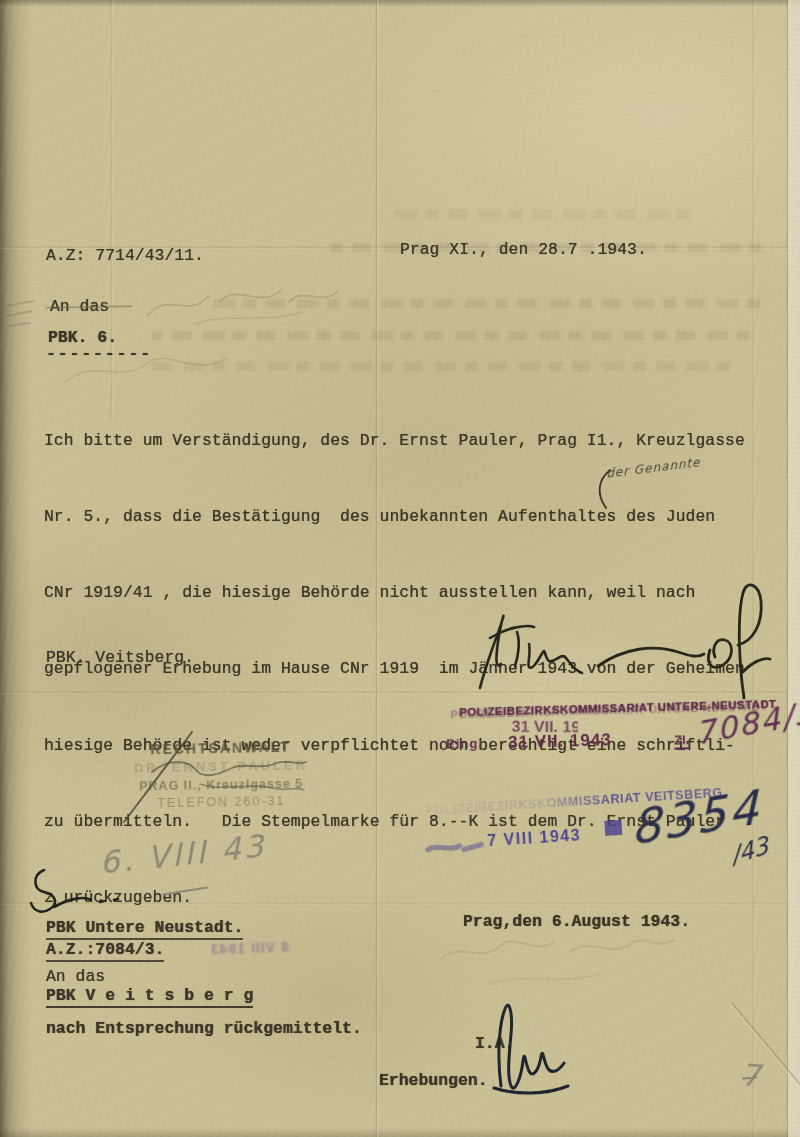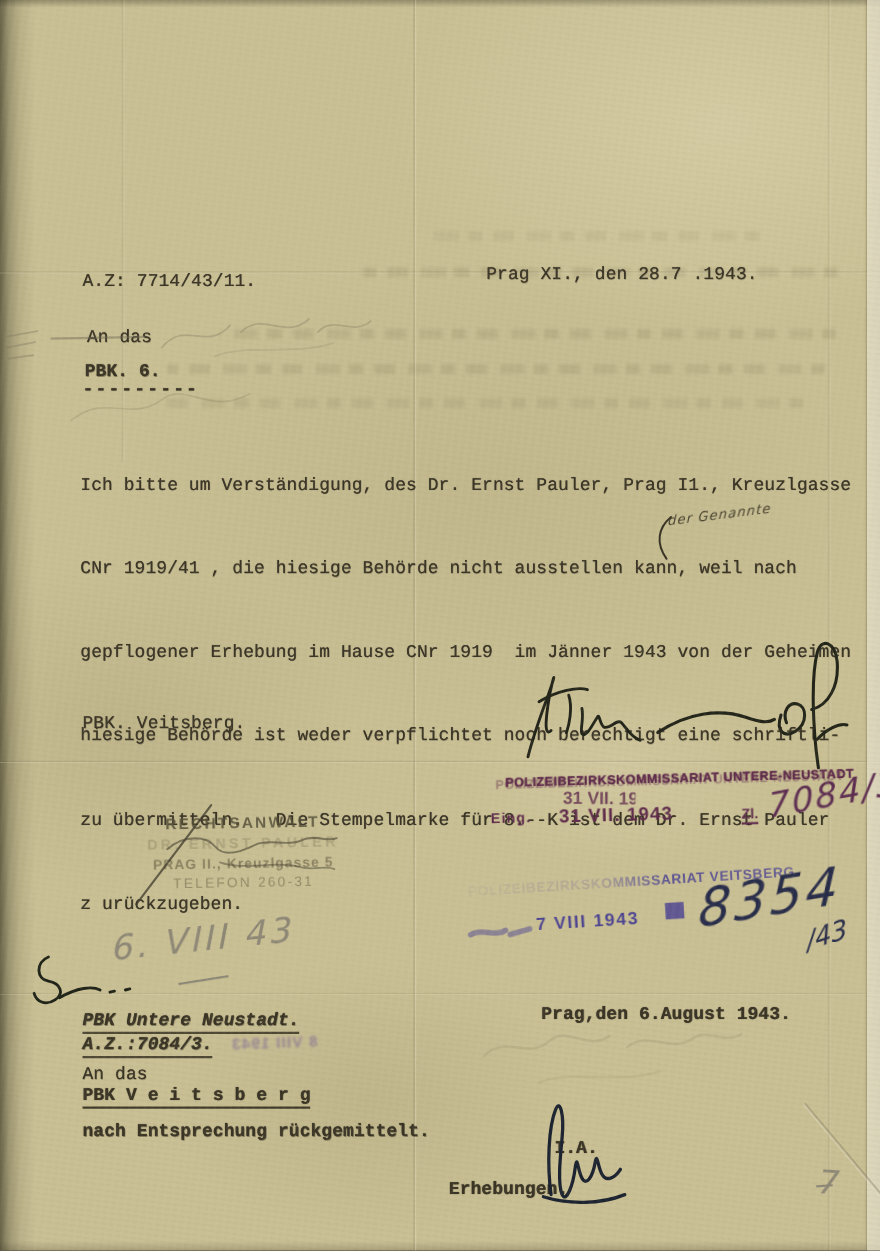--- a/index.html
+++ b/index.html
@@ -17,23 +17,23 @@
       linear-gradient(270deg, rgba(52,48,30,0.16) 0px, transparent 16px),
       linear-gradient(180deg, rgba(30,28,15,0.32) 0px, transparent 7px),
       linear-gradient(0deg, rgba(30,28,15,0.20) 0px, transparent 9px);
   }
   .texture{position:absolute;inset:0;pointer-events:none;opacity:.55;
     background-image:
       repeating-linear-gradient(7deg, rgba(118,108,68,.05) 0 2px, transparent 2px 5px),
       repeating-linear-gradient(97deg, rgba(255,250,228,.05) 0 3px, transparent 3px 7px);}
   .abs{position:absolute;}
   .type{color:#3a3426;white-space:pre;font-size:16.3px;letter-spacing:.1px;
-    text-shadow:0 0 .7px rgba(58,52,38,.75), .4px .4px 0 rgba(58,52,38,.25);margin-left:29px;}
+    text-shadow:0 0 .7px rgba(58,52,38,.75), .4px .4px 0 rgba(58,52,38,.25);}
   .type-b{font-weight:bold;text-shadow:0 0 1px rgba(50,45,30,.8), .6px .4px 0 rgba(50,45,30,.4);}
-  .uline{border-bottom:2px solid rgba(56,50,35,.85);padding-bottom:1px;font-style:italic;}
+  .uline{border-bottom:2px solid rgba(56,50,35,.85);padding-bottom:1px;}
   .bodyblock{line-height:25.4px;}
   .stamp-red{color:#5e2a4a;font-family:"Liberation Sans",sans-serif;filter:blur(.25px);}
   .stamp-blue{color:#4d4592;font-family:"Liberation Sans",sans-serif;filter:blur(.35px);}
   .stamp-gray{color:#6e684b;font-family:"Liberation Sans",sans-serif;filter:blur(.3px);}
   .hw{font-family:"DejaVu Sans",sans-serif;font-style:italic;}
   .pencil{color:#8d8776;}
   .ghostbar{position:absolute;height:9px;opacity:.16;filter:blur(1.3px);transform:scaleX(-1);
     background:repeating-linear-gradient(90deg, rgba(86,80,52,.75) 0 13px, transparent 13px 21px,
       rgba(86,80,52,.6) 21px 43px, transparent 43px 55px, rgba(86,80,52,.7) 55px 74px, transparent 74px 84px);}
   .crease-v{position:absolute;width:4px;pointer-events:none;
@@ -58,21 +58,21 @@
   <div class="crease-v" style="left:752px;top:0;height:1137px;opacity:.6;"></div>
   <div class="crease-h" style="left:0;top:246px;width:800px;"></div>
   <div class="crease-h" style="left:0;top:691px;width:800px;"></div>
   <div class="crease-h" style="left:0;top:902px;width:800px;opacity:.7;"></div>
   <div class="abs" style="left:787px;top:0;width:13px;height:1137px;
        background:linear-gradient(90deg, rgba(110,100,66,.30) 0 1.5px, rgba(230,225,203,.75) 1.5px 100%);"></div>
   <div class="abs" style="left:690px;top:1090px;width:230px;height:3px;transform:rotate(50deg);
        background:linear-gradient(180deg, rgba(86,78,48,.40), rgba(248,244,226,.45));"></div>
 
   <div class="abs type" style="left:46px;top:246px;">A.Z: 7714/43/11.</div>
-  <div class="abs type" style="left:413px;top:240px;">Prag XI., den 28.7 .1943.</div>
+  <div class="abs type" style="left:400px;top:240px;">Prag XI., den 28.7 .1943.</div>
   <div class="abs type" style="left:50px;top:297px;">An das</div>
   <div class="abs" style="left:46px;top:306px;width:86px;height:1.5px;background:rgba(108,102,82,.45);transform:rotate(-1deg);"></div>
   <div class="abs type type-b" style="left:48px;top:328px;">PBK. 6.</div>
   <div class="abs type type-b" style="left:46px;top:344px;letter-spacing:2px;">---------</div>
 
   <svg class="abs" style="left:135px;top:272px;" width="210" height="64" viewBox="0 0 210 64">
     <g fill="none" stroke="#8a8468" stroke-width="1.6" stroke-linecap="round" opacity=".42">
       <path d="M12,44 C34,18 52,48 74,24 M84,30 C104,10 124,38 146,18 M154,30 C168,14 186,34 202,20"></path>
       <path d="M60,52 C90,40 130,52 168,40" opacity=".6"></path>
     </g>
@@ -83,20 +83,21 @@
     </g>
   </svg>
   <svg class="abs" style="left:55px;top:350px;" width="190" height="40" viewBox="0 0 190 40">
     <g fill="none" stroke="#8a8468" stroke-width="1.5" stroke-linecap="round" opacity=".3">
       <path d="M10,32 C42,6 64,36 94,12 C116,-2 136,28 172,8"></path>
     </g>
   </svg>
 
   <div class="abs type bodyblock" style="left:44px;top:377px;width:745px;">
     <div>Ich bitte um Verständigung, des Dr. Ernst Pauler, Prag I1., Kreuzlgasse</div>
+    <div>Nr. 5., dass die Bestätigung  des unbekannten Aufenthaltes des Juden</div>
     <div>CNr 1919/41 , die hiesige Behörde nicht ausstellen kann, weil nach</div>
     <div>gepflogener Erhebung im Hause CNr 1919  im Jänner 1943 von der Geheimen</div>
     <div>hiesige Behörde ist weder verpflichtet noch berechtigt eine schriftli-</div>
     <div>zu übermitteln.   Die Stempelmarke für 8.--K ist dem Dr. Ernst Pauler</div>
     <div>z urückzugeben.</div>
   </div>
 
   <div class="abs hw" style="left:607px;top:461px;font-size:12px;color:#46412f;transform:rotate(-7deg) skewX(-10deg);letter-spacing:1px;filter:blur(.35px);">der Genannte</div>
   <svg class="abs" style="left:594px;top:468px;" width="22" height="42" viewBox="0 0 22 42">
     <path d="M16,2 C4,12 2,26 12,40" fill="none" stroke="#3a3426" stroke-width="1.8" stroke-linecap="round"></path>

